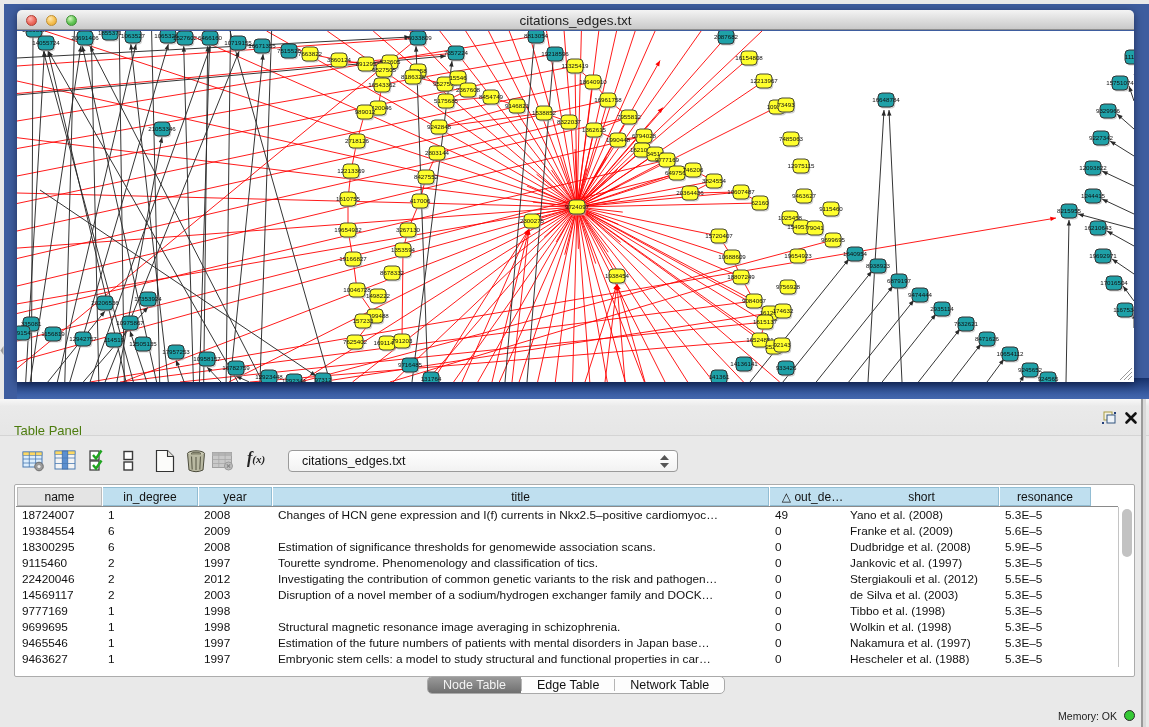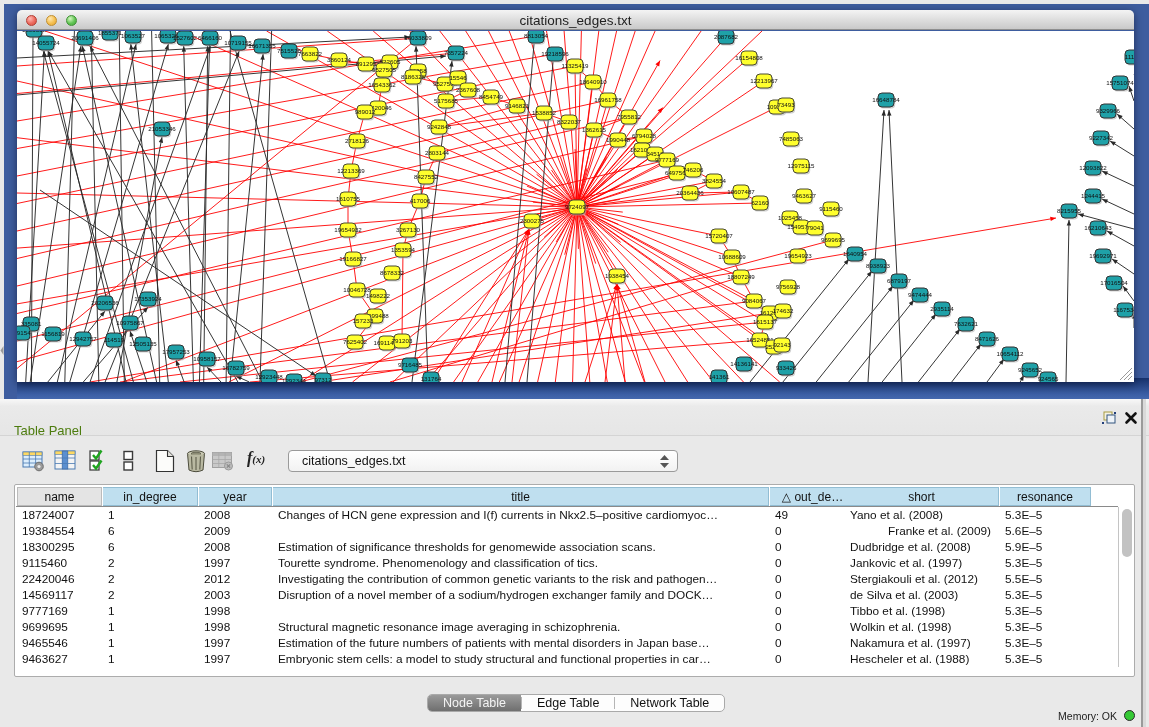--- a/index.html
+++ b/index.html
@@ -35,21 +35,21 @@
   border:1px solid #92bdd3; border-left:none; font-size:12px; text-align:center;
   padding-top:2px; color:#111; }
 .hcell.gray { background:#e4e4e4; border-color:#bbb; border-left:1px solid #bbb; }
 .hrule { position:absolute; left:16px; top:506px; width:1102px; height:1px; background:#8a8a8a; }
 .trow { position:absolute; left:0; width:1118px; height:16px; font-size:11.8px; color:#111; }
 .cell { position:absolute; top:1px; white-space:nowrap; overflow:hidden; }
 #vsb { position:absolute; left:1118px; top:507px; width:16px; height:160px;
   border-left:1px solid #c4c4c4; }
 #vsb .thumb { position:absolute; left:2.5px; top:2px; width:10px; height:48px;
   background:#c2c2c2; border-radius:5px; }
-#tabs { position:absolute; left:427px; top:694px; height:18px; display:flex;
+#tabs { position:absolute; left:427px; top:676px; height:18px; display:flex;
   border:1px solid #a9a9a9; border-radius:5px; overflow:hidden; background:#fdfdfd; }
 #tabs div { font-size:12.5px; padding:1px 15px 0 15px; color:#111; }
 #tabs .sel { background:linear-gradient(#9a9a9a,#6f6f6f); color:#f4f4f4; }
 #tabs .sep { width:1px; padding:0; background:#b5b5b5; margin:2px 0; }
 #mem { position:absolute; right:32px; top:710px; font-size:10.5px; color:#222; }
 #memled { position:absolute; right:14px; top:710px; width:11px; height:11px;
   border-radius:50%; background:#35c935; border:1.5px solid #2a2a2a; }
 #topstrip { position:absolute; left:0; top:0; width:1149px; height:4px; background:#e9e9e9; }
 #leftstrip { position:absolute; left:0; top:0; width:4px; height:399px; background:#e9e9e9; }
 </style></head>
@@ -985,21 +985,21 @@
       <div class="cell" style="left:278px;width:489px">Changes of HCN gene expression and I(f) currents in Nkx2.5–positive cardiomyoc…</div>
       <div class="cell" style="left:775px;width:67px">49</div>
       <div class="cell" style="left:850px;width:147px">Yano et al. (2008)</div>
       <div class="cell" style="left:1005px;width:84px">5.3E–5</div>
     </div>
 <div class="trow" style="top:523px">
       <div class="cell" style="left:22px;width:78px">19384554</div>
       <div class="cell" style="left:108px;width:88px">6</div>
       <div class="cell" style="left:204px;width:66px">2009</div>
       <div class="cell" style="left:775px;width:67px">0</div>
-      <div class="cell" style="left:888px;width:147px">Franke et al. (2009)</div>
+      <div class="cell" style="left:850px;width:147px">Franke et al. (2009)</div>
       <div class="cell" style="left:1005px;width:84px">5.6E–5</div>
     </div>
 <div class="trow" style="top:539px">
       <div class="cell" style="left:22px;width:78px">18300295</div>
       <div class="cell" style="left:108px;width:88px">6</div>
       <div class="cell" style="left:204px;width:66px">2008</div>
       <div class="cell" style="left:278px;width:489px">Estimation of significance thresholds for genomewide association scans.</div>
       <div class="cell" style="left:775px;width:67px">0</div>
       <div class="cell" style="left:850px;width:147px">Dudbridge et al. (2008)</div>
       <div class="cell" style="left:1005px;width:84px">5.9E–5</div>

